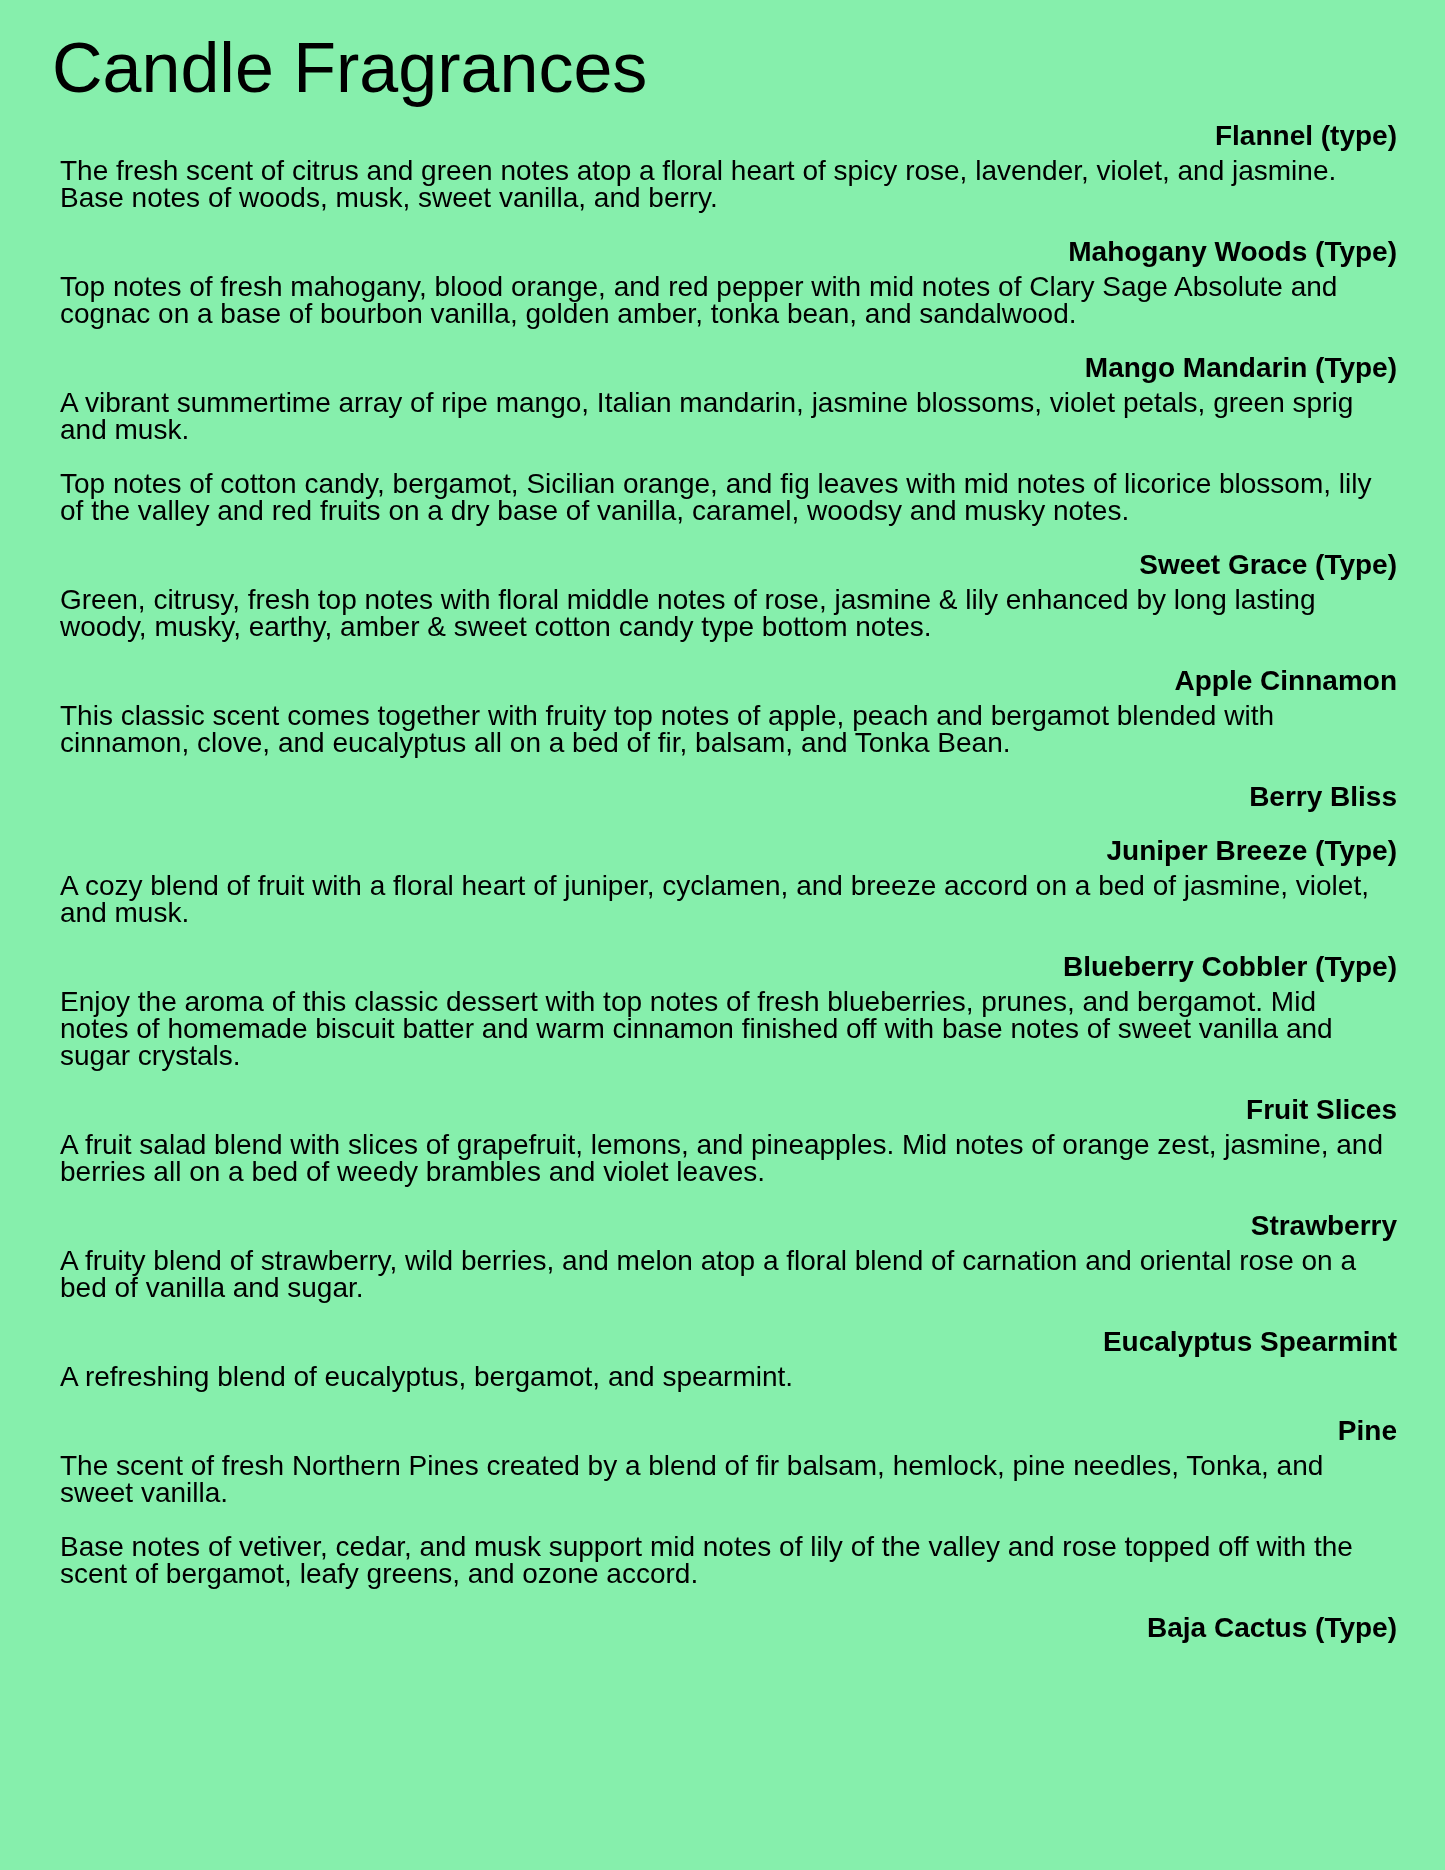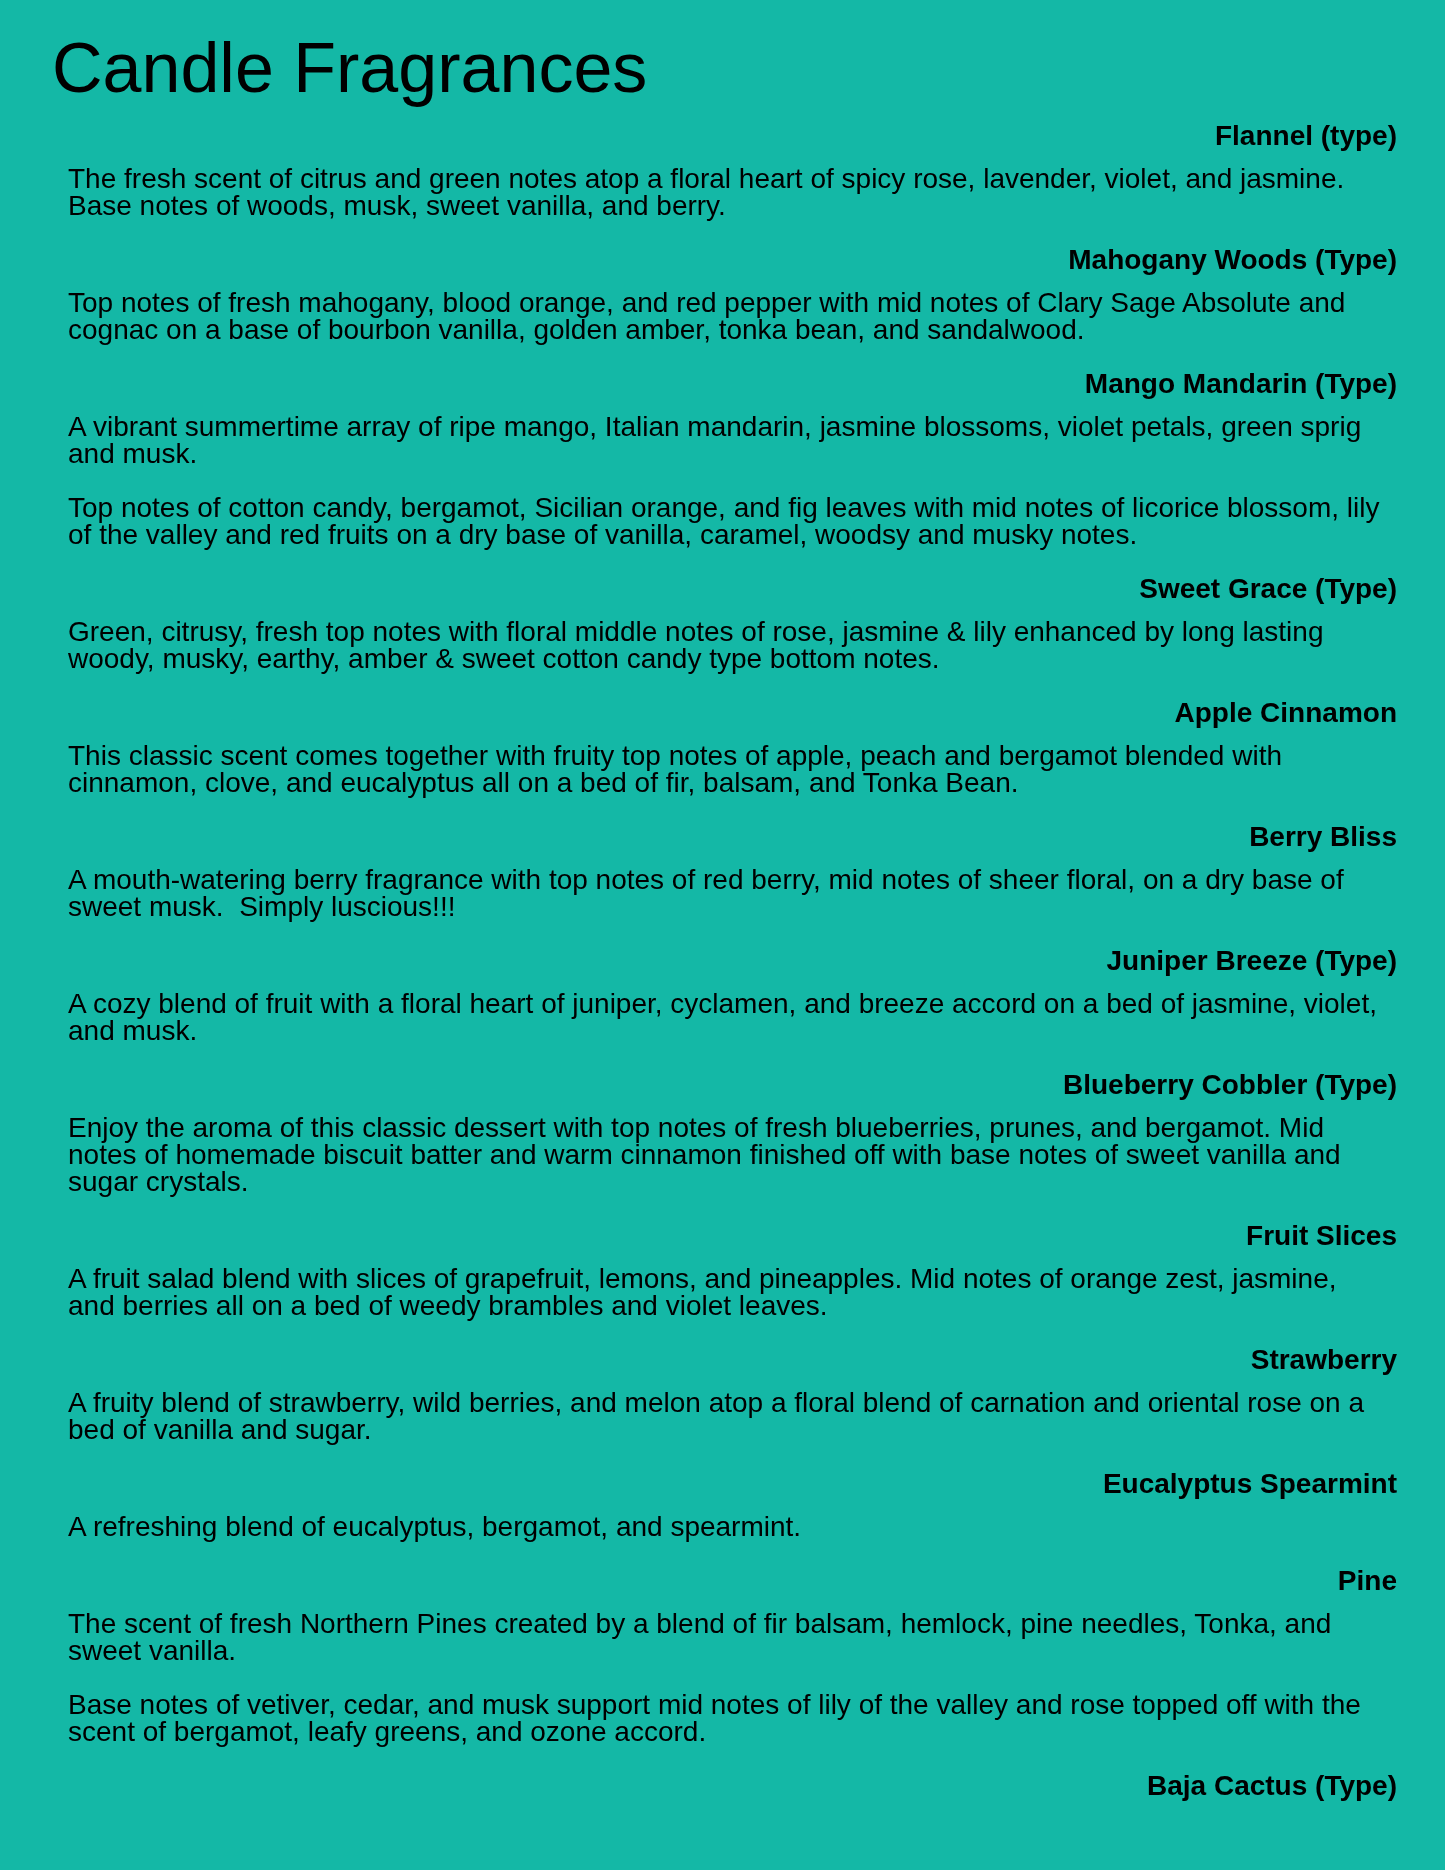--- a/index.html
+++ b/index.html
@@ -13,21 +13,21 @@
     overflow: hidden;
     font-family: "Liberation Sans", sans-serif;
     color: #000000;
     -webkit-font-smoothing: antialiased;
   }
   .page {
     box-sizing: border-box;
     width: 1445px;
     height: 1870px;
     padding: 4px 48px 0 52px;
-    background: #14b8a6;
+    background: #86efac;
   }
   .doc-title {
     font-size: 70px;
     font-weight: 400;
     line-height: 80px;
     margin: 24px 0 14px 0;
     letter-spacing: 0px;
     white-space: nowrap;
   }
   .frag-list {
@@ -41,21 +41,21 @@
     font-weight: 700;
     line-height: 27px;
     margin: 0;
     padding: 0;
     text-align: right;
   }
   .frag-desc {
     font-size: 28px;
     font-weight: 400;
     line-height: 27px;
-    margin: 16px;
+    margin: 8px;
     padding: 0;
     white-space: pre-wrap; 
   }
 </style>
 </head>
 <body>
 
 <div class="page">
   <h1 class="doc-title">Candle Fragrances</h1>
 
@@ -84,21 +84,20 @@
     <p class="frag-desc">Green, citrusy, fresh top notes with floral middle notes of rose, jasmine &amp; lily enhanced by long lasting woody, musky, earthy, amber &amp; sweet cotton candy type bottom notes.</p>
   </section>
 
   <section class="frag-entry">
     <h2 class="frag-name">Apple Cinnamon</h2>
     <p class="frag-desc">This classic scent comes together with fruity top notes of apple, peach and bergamot blended with cinnamon, clove, and eucalyptus all on a bed of fir, balsam, and Tonka Bean.</p>
   </section>
 
   <section class="frag-entry">
     <h2 class="frag-name">Berry Bliss</h2>
-    <p class="frag-desc">A mouth-watering berry fragrance with top notes of red berry, mid notes of sheer floral, on a dry base of sweet musk.  Simply luscious!!!</p>
   </section>
 
 
   <section class="frag-entry">
     <h2 class="frag-name">Juniper Breeze (Type)</h2>
     <p class="frag-desc">A cozy blend of fruit with a floral heart of juniper, cyclamen, and breeze accord on a bed of jasmine, violet, and musk.</p>
   </section>
 
   <section class="frag-entry">
     <h2 class="frag-name">Blueberry Cobbler (Type)</h2>

